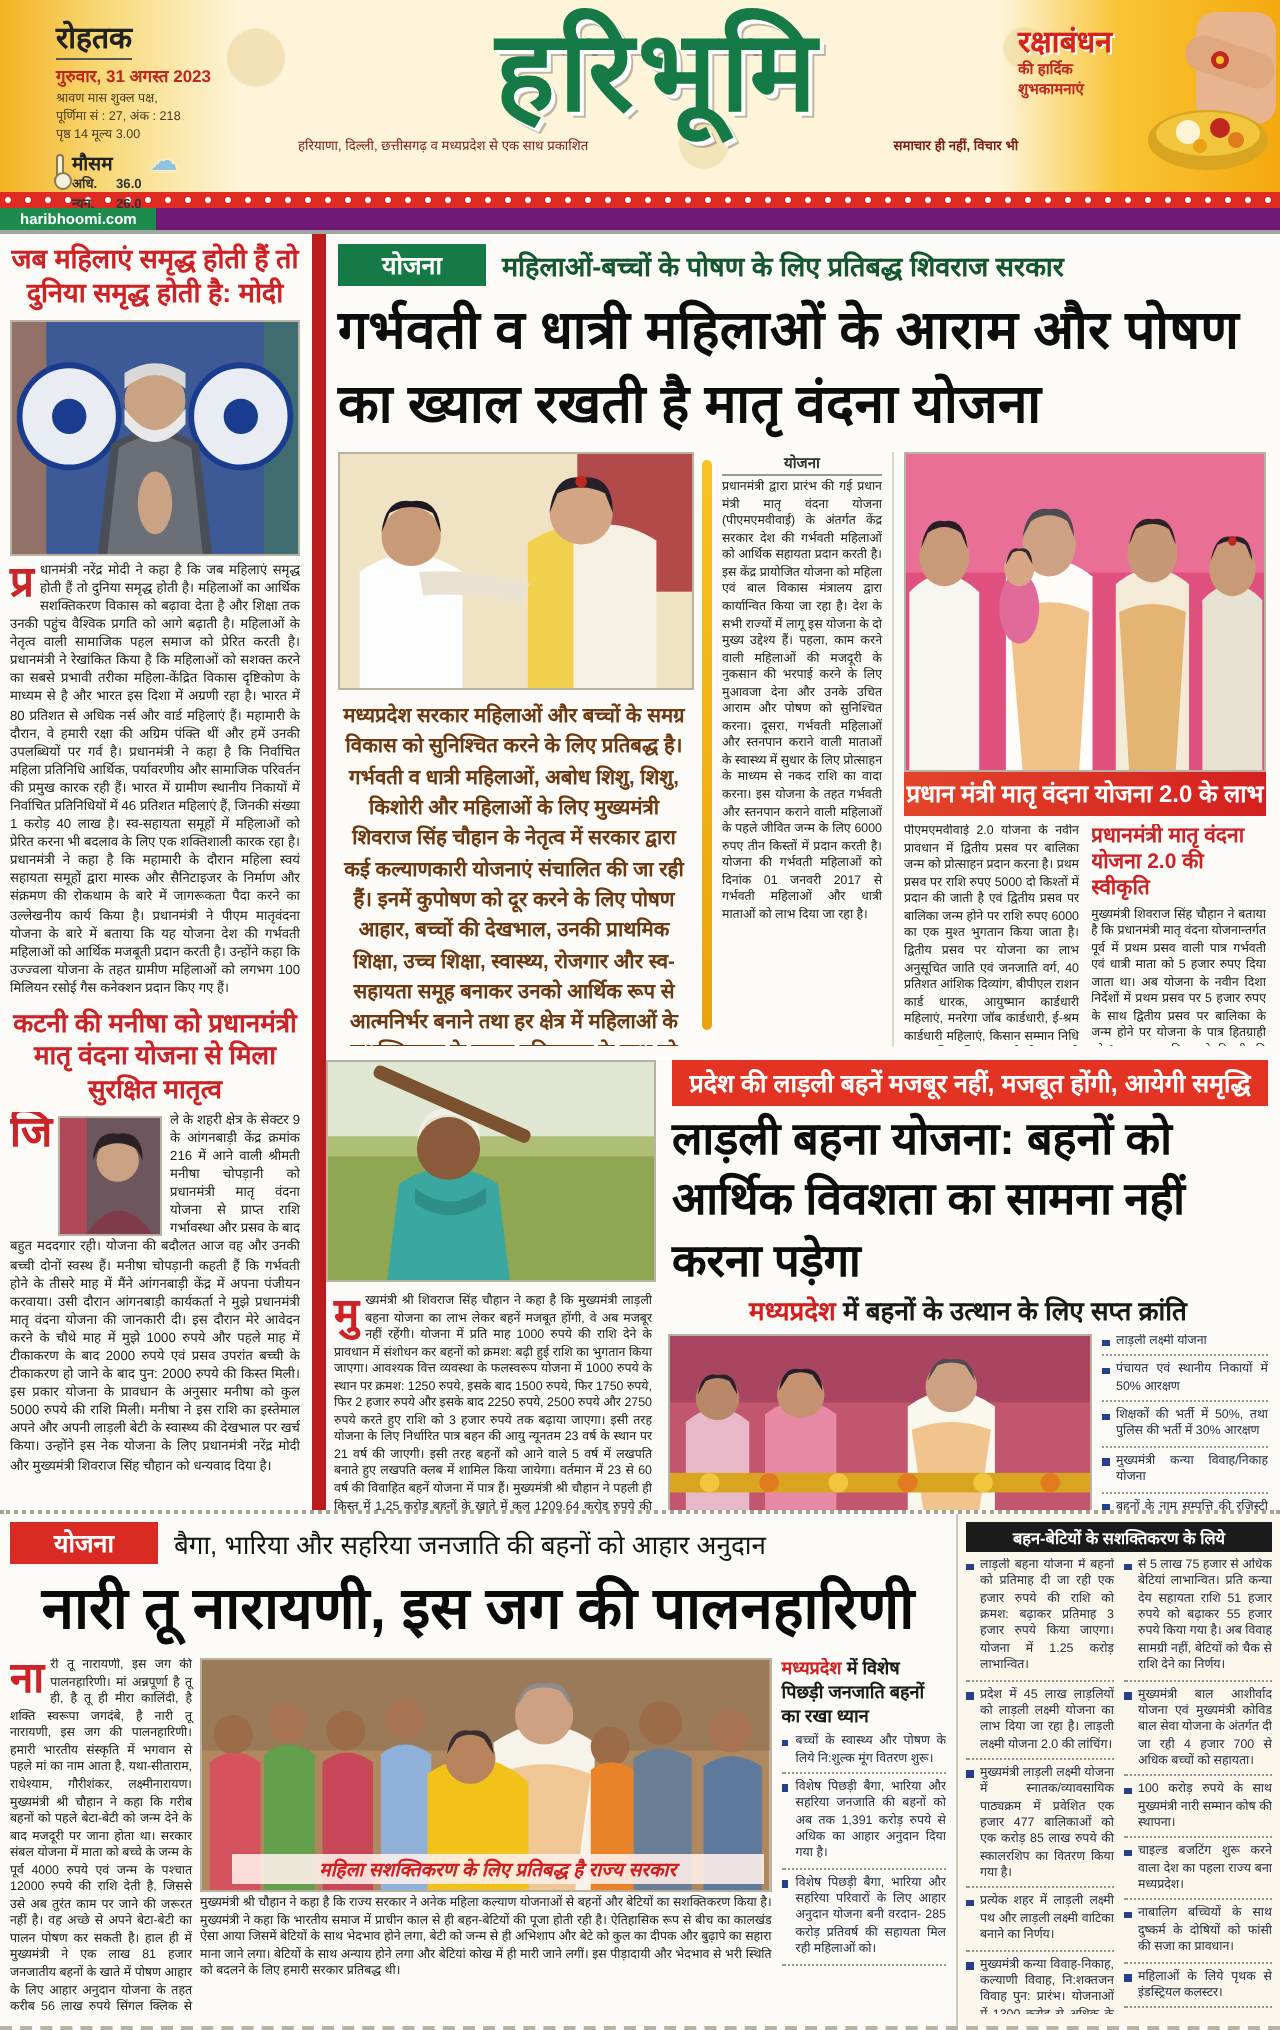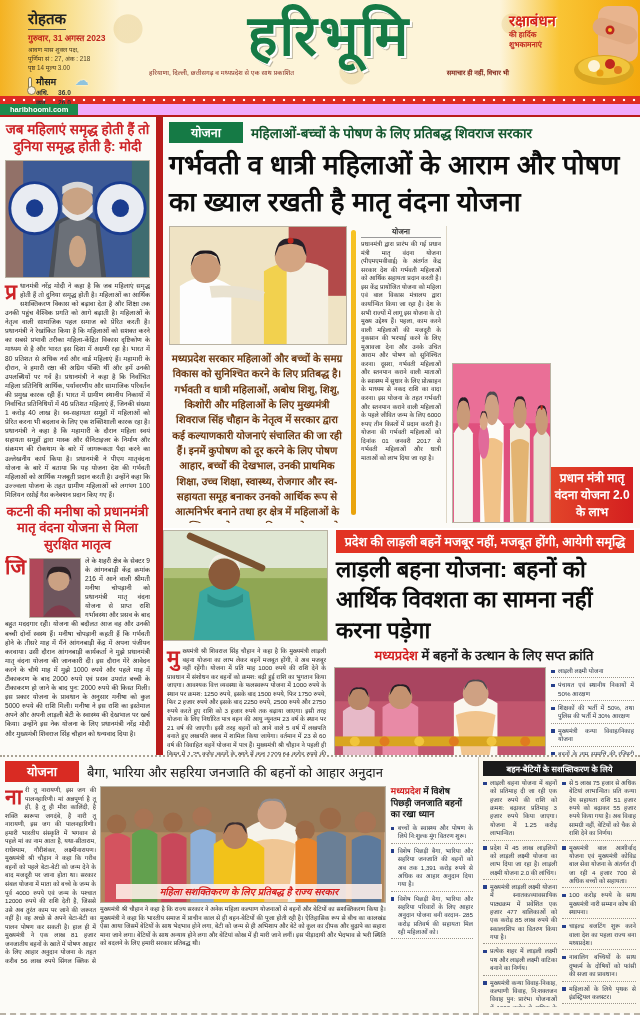--- a/index.html
+++ b/index.html
@@ -35,21 +35,21 @@
   .mh-tagrow { display:flex; justify-content:space-between; width:360px; margin:2px auto 0; font-size:6.6px; color:#7c1f14; }
   .mh-tagrow .right { font-weight:bold; }
   .mh-right { width:132px; position:relative; padding-top:10px; text-align:left; }
   .fest-title { font-size:15px; font-weight:bold; color:#d5231b; text-shadow:1px 1px 0 #fff; }
   .fest-sub { font-size:7.5px; font-weight:bold; color:#c0271e; line-height:1.35; }
   .rakhi-art { position:absolute; right:2px; top:4px; width:86px; height:86px; }
   
   .dots-strip { height:8px; background:#df2b22;
     background-image:radial-gradient(circle at 4px 4px,#fff 1.3px,transparent 1.6px);
     background-size:10px 8px; }
-  .url-bar { height:13px; background:#f0abfc; border-bottom:2px solid #b91c1c; position:relative; }
+  .url-bar { height:13px; background:#701a75; border-bottom:2px solid #a3a3a3; position:relative; }
   .url-chip { position:absolute; left:0; top:0; height:11px; background:#1d8a4e; color:#fff;
     font-size:7.5px; font-weight:bold; padding:1px 10px 0 10px; }
   
   .content-top { display:flex; height:638px; }
   .left-rail { width:163px; border-right:7px solid #b91c1c; padding:5px 6px 0 5px; overflow:hidden; }
   .right-col { flex:1; overflow:hidden; }
   .h-red { color:#cd2327; font-weight:bold; text-align:center; line-height:1.25; }
   .rail-h1 { font-size:13.5px; margin-bottom:4px; }
   .rail-h2 { font-size:13px; margin:5px 0 3px; }
   .photo { position:relative; overflow:hidden; border:1px solid #b9b2a2; }
@@ -73,21 +73,21 @@
   .kicker-green { font-size:13.5px; font-weight:bold; color:#14562e; }
   .main-h1 { font-size:26.5px; line-height:1.4; font-weight:bold; color:#0d0d0d; letter-spacing:.2px; }
   .main-cols { display:flex; margin-top:5px; height:297px; overflow:hidden; }
   .colA { width:178px; }
   .nurse-photo { height:119px; }
   .highlight { font-size:10.2px; line-height:1.5; font-weight:bold; color:#6d3a12; text-align:center; padding:6px 4px 0 2px; }
   .ybar { width:5px; border-radius:3px; background:linear-gradient(#f7c324,#e9a30c); margin:4px 5px 8px 4px; }
   .colB { width:86px; padding-right:5px; border-right:1px solid #ddd6c6; }
   .mini-head { font-size:7.5px; font-weight:bold; text-align:center; border-bottom:1px solid #999; margin-bottom:2px; padding-bottom:1px; color:#333; }
   .tiny { font-size:6.2px; line-height:1.38; text-align:justify; color:#222; }
-  .colC { flex:1; padding-left:5px; display:flex; flex-direction:row;align-items:flex-end; }
+  .colC { flex:1; padding-left:5px; display:flex; flex-direction:column; }
   .event-photo { height:160px; }
   .caption-bar { background:linear-gradient(90deg,#e2452a,#d41f1f); color:#fff; font-weight:bold; font-size:12px;
     text-align:center; padding:2px 0 3px; }
   .sub-cols { display:flex; gap:6px; margin-top:4px; flex:1; overflow:hidden; }
   .subc { flex:1; overflow:hidden; }
   .red-subhead { color:#cd2327; font-weight:bold; font-size:10.5px; line-height:1.25; margin-bottom:2px; }
   
   .ladli { height:227px; border-top:2px solid #fff; overflow:hidden; }
   .ladli-row1 { display:flex; height:113px; }
   .farmer-photo { width:165px; height:111px; }
@@ -362,20 +362,21 @@
 
     </div>
   </div>
 
   <div class="bottom">
     <div class="bottom-left">
       <div class="badge-row">
         <span class="badge red">योजना</span>
         <span class="kicker-black">बैगा, भारिया और सहरिया जनजाति की बहनों को आहार अनुदान</span>
       </div>
+      <div class="bottom-h1">नारी तू नारायणी, इस जग की पालनहारिणी</div>
       <div class="bottom-cols">
         <div class="b-text tiny">
           <span class="dropcap">ना</span><span>री तू नारायणी, इस जग की पालनहारिणी। मां अन्नपूर्णा है तू ही, है तू ही मीरा कालिंदी, है शक्ति स्वरूपा जगदंबे, है नारी तू नारायणी, इस जग की पालनहारिणी। हमारी भारतीय संस्कृति में भगवान से पहले मां का नाम आता है, यथा-सीताराम, राधेश्याम, गौरीशंकर, लक्ष्मीनारायण। मुख्यमंत्री श्री चौहान ने कहा कि गरीब बहनों को पहले बेटा-बेटी को जन्म देने के बाद मजदूरी पर जाना होता था। सरकार संबल योजना में माता को बच्चे के जन्म के पूर्व 4000 रुपये एवं जन्म के पश्चात 12000 रुपये की राशि देती है, जिससे उसे अब तुरंत काम पर जाने की जरूरत नहीं है। वह अच्छे से अपने बेटा-बेटी का पालन पोषण कर सकती है। हाल ही में मुख्यमंत्री ने एक लाख 81 हजार जनजातीय बहनों के खाते में पोषण आहार के लिए आहार अनुदान योजना के तहत करीब 56 लाख रुपये सिंगल क्लिक से अंतरित किए। लाड़ली बहना योजना में पिछली 2 महीनों में बहनों के खाते में 2 हजार 419 करोड़ रुपये से अधिक की राशि जारी की गई है। इसी प्रकार विशेष पिछड़ी बैगा, भारिया और सहरिया जनजाति की बहनों को अब तक 1,391 करोड़ रुपये से अधिक का आहार अनुदान दिया गया है।</span>
         </div>
         <div class="b-photo-wrap">
           <div class="photo crowd-photo">
             <svg viewBox="0 0 292 117" width="100%" height="100%" preserveAspectRatio="none">
               <rect width="292" height="117" fill="#b0885f"></rect>
               <rect width="292" height="46" fill="#9a7a58"></rect>
               <circle cx="16" cy="38" r="10" fill="#9c6b48"></circle>

